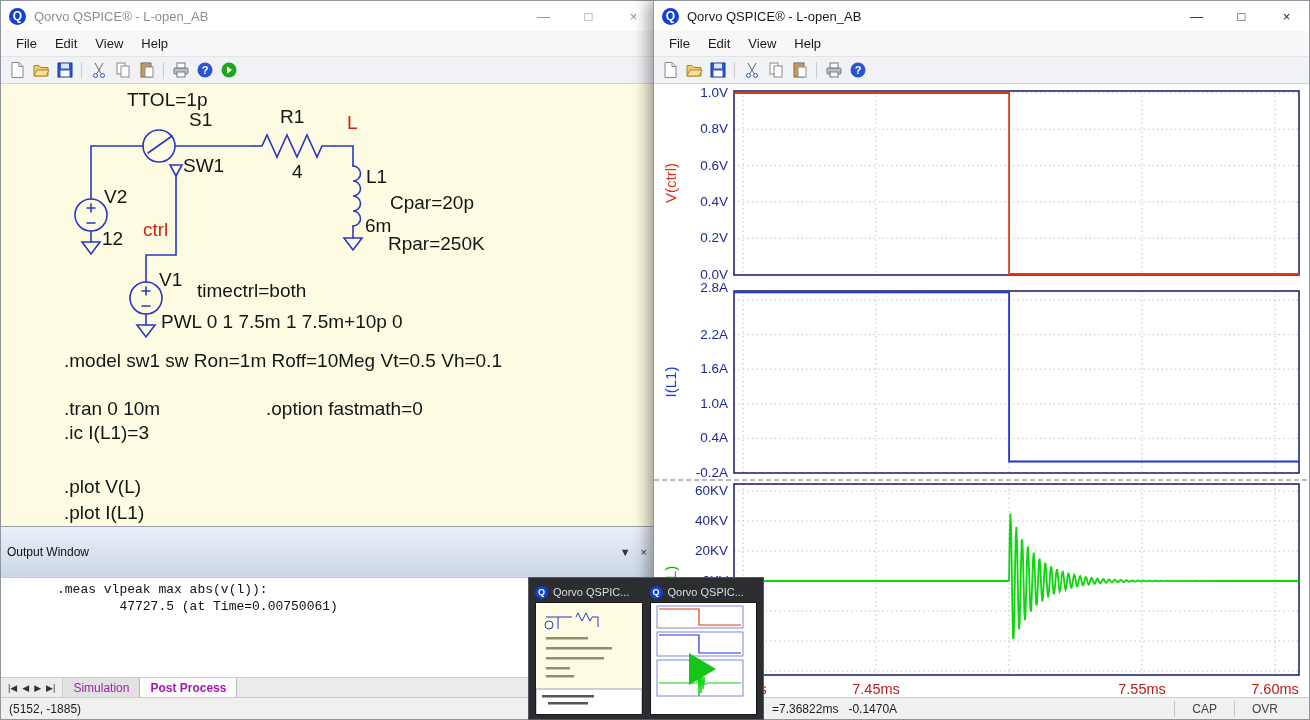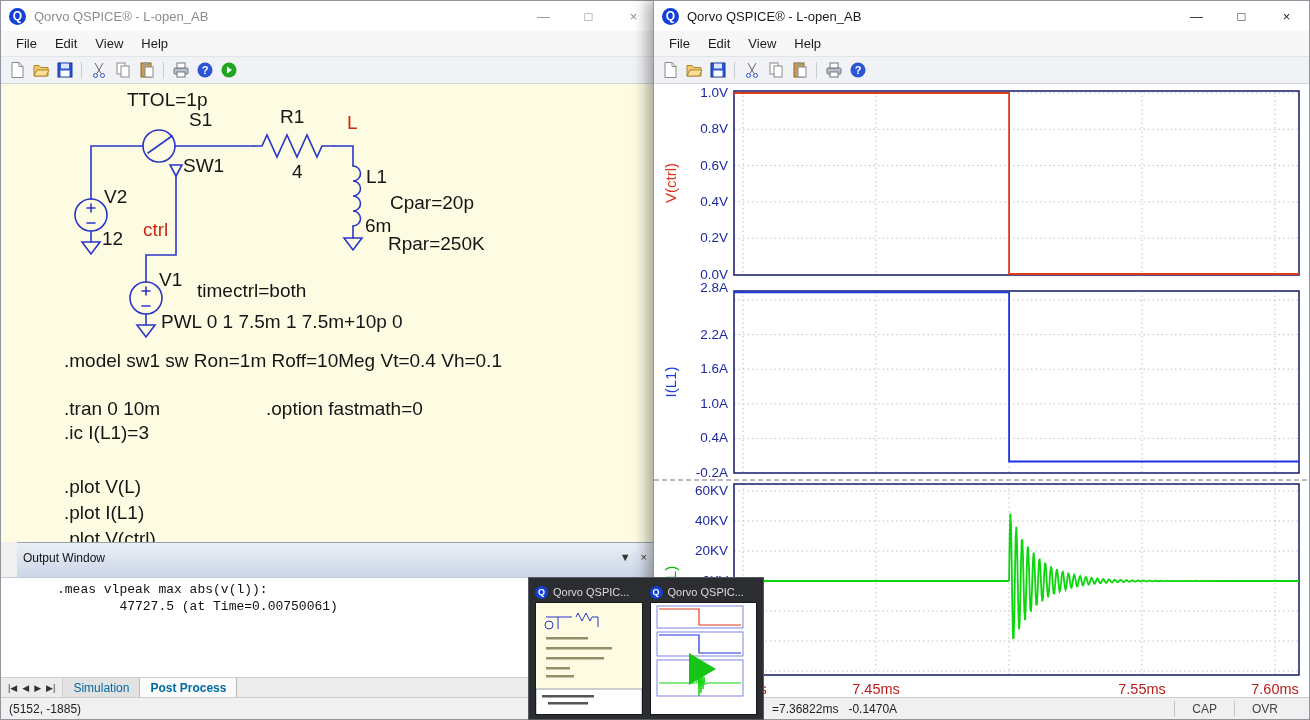--- a/index.html
+++ b/index.html
@@ -19,27 +19,27 @@
   .toolbar{height:26px;background:#f1f2f5;border-top:1px solid #e2e4e8;border-bottom:1px solid #d2d5da;display:flex;align-items:center;padding-left:5px;gap:3px;flex:0 0 auto;}
   .tbtn{width:21px;height:21px;display:flex;align-items:center;justify-content:center;}
   .tbtn svg{width:18px;height:18px;}
   .tsep{width:1px;height:17px;background:#c9ccd2;margin:0 3px;}
   
   .schematic{position:relative;flex:1;background:#fdfce2;overflow:hidden;}
   .schematic svg{position:absolute;left:0;top:0;}
   .slabel{position:absolute;font-size:19px;color:#151515;white-space:nowrap;line-height:21px;}
   .slabel.red{color:#cf2413;}
   
-  .outwin-header{height:18px;background:linear-gradient(#eaeff7,#ccd6e6);border-top:1px solid #9aa2ae;display:flex;font-size:12px;padding:8px 6px;flex:0 0 auto;color:#111;margin-left:16px;}
+  .outwin-header{height:18px;background:linear-gradient(#eaeff7,#ccd6e6);border-top:1px solid #9aa2ae;display:flex;align-items:center;font-size:12px;padding:16px 6px;flex:0 0 auto;color:#111;}
   .outwin-header .spacer{flex:1;}
   .outwin-icons{font-size:11px;color:#333;display:flex;gap:10px;padding-right:3px;}
   .outwin-content{height:96px;background:#fff;font-family:"Liberation Mono",monospace;font-size:13px;line-height:17px;white-space:pre;padding:3px 8px 0 56px;color:#111;flex:0 0 auto;overflow:hidden;border-top:1px solid #c6ccd6;}
   .tabsrow{height:19px;background:#ececec;border-top:1px solid #cfcfcf;display:flex;align-items:stretch;font-size:12px;flex:0 0 auto;}
   .tabnav{display:flex;align-items:center;font-size:9px;color:#333;gap:5px;padding:0 7px;border-right:1px solid #cfcfcf;}
-  .tab{padding:4px 10px;border-right:1px solid #b9b9b9;display:flex;align-items:center;color:#0369a1;background:#e2e2e2;}
+  .tab{padding:4px 10px;border-right:1px solid #b9b9b9;display:flex;align-items:center;color:#a21caf;background:#e2e2e2;}
   .tab.active{background:#fbfbfb;font-weight:bold;}
   .statusbar{height:21px;background:#f0f0f0;border-top:1px solid #cdcdcd;display:flex;align-items:center;font-size:12px;padding:0 8px;flex:0 0 auto;color:#222;}
   
   .plots-region{position:relative;flex:1;background:#fff;overflow:hidden;}
   #plots-svg{position:absolute;left:0;top:0;}
   #plot-labels{position:absolute;left:0;top:0;width:100%;height:100%;pointer-events:none;}
   .grid{stroke:#bdc1d4;stroke-width:1;stroke-dasharray:1.5 3;}
   .pane-border{fill:none;stroke:#131a68;stroke-width:1.5;}
   .divider{stroke:#767676;stroke-width:1;stroke-dasharray:5 3;}
   .ytick{position:absolute;left:24px;width:50px;text-align:right;font-size:13.5px;color:#1c2a9e;}
@@ -190,21 +190,21 @@
       <span class="slabel" style="left:365px;top:82px">L1</span>
       <span class="slabel" style="left:389px;top:108px">Cpar=20p</span>
       <span class="slabel" style="left:364px;top:131px">6m</span>
       <span class="slabel" style="left:387px;top:149px">Rpar=250K</span>
       <span class="slabel" style="left:103px;top:102px">V2</span>
       <span class="slabel" style="left:101px;top:144px">12</span>
       <span class="slabel red" style="left:142px;top:135px">ctrl</span>
       <span class="slabel" style="left:158px;top:185px">V1</span>
       <span class="slabel" style="left:196px;top:196px">timectrl=both</span>
       <span class="slabel" style="left:160px;top:227px">PWL 0 1 7.5m 1 7.5m+10p 0</span>
-      <span class="slabel" style="left:63px;top:266px">.model sw1 sw Ron=1m Roff=10Meg Vt=0.4 Vh=0.1</span>
+      <span class="slabel" style="left:63px;top:266px">.model sw1 sw Ron=1m Roff=10Meg Vt=0.5 Vh=0.1</span>
       <span class="slabel" style="left:63px;top:314px">.tran 0 10m</span>
       <span class="slabel" style="left:63px;top:338px">.ic I(L1)=3</span>
       <span class="slabel" style="left:265px;top:314px">.option fastmath=0</span>
       <span class="slabel" style="left:63px;top:392px">.plot V(L)</span>
       <span class="slabel" style="left:63px;top:418px">.plot I(L1)</span>
       <span class="slabel" style="left:63px;top:444px">.plot V(ctrl)</span>
     </div>
 
     <div class="outwin-header">
       <span>Output Window</span>

